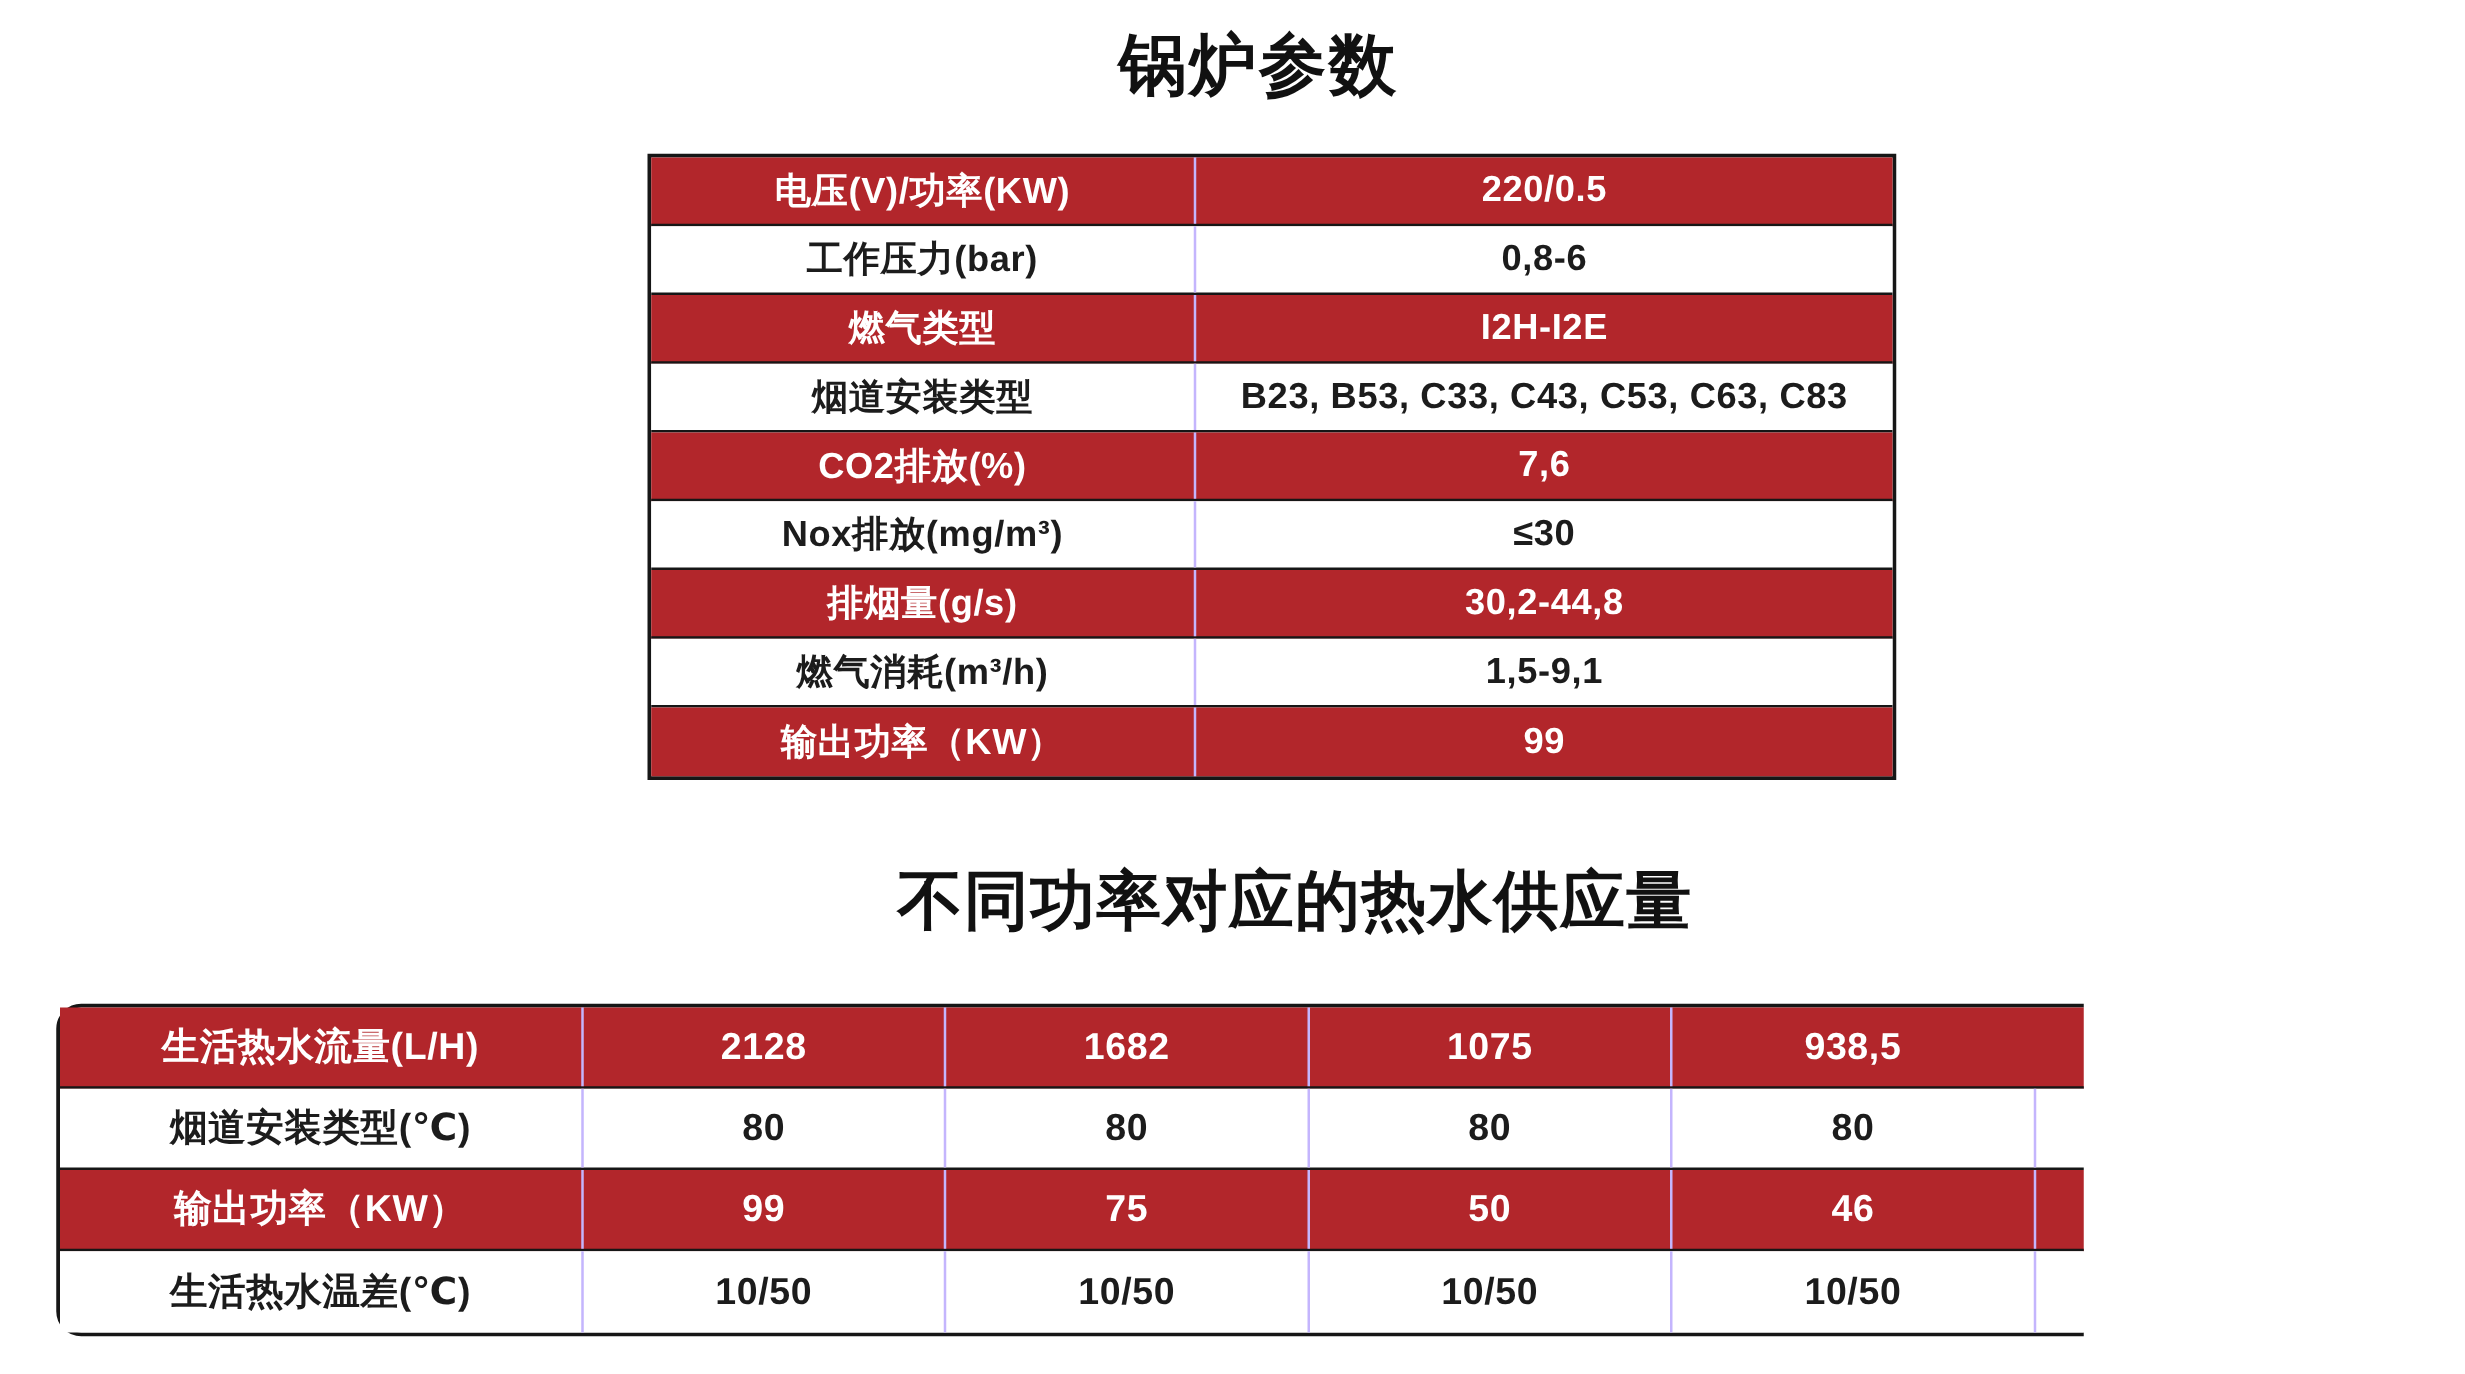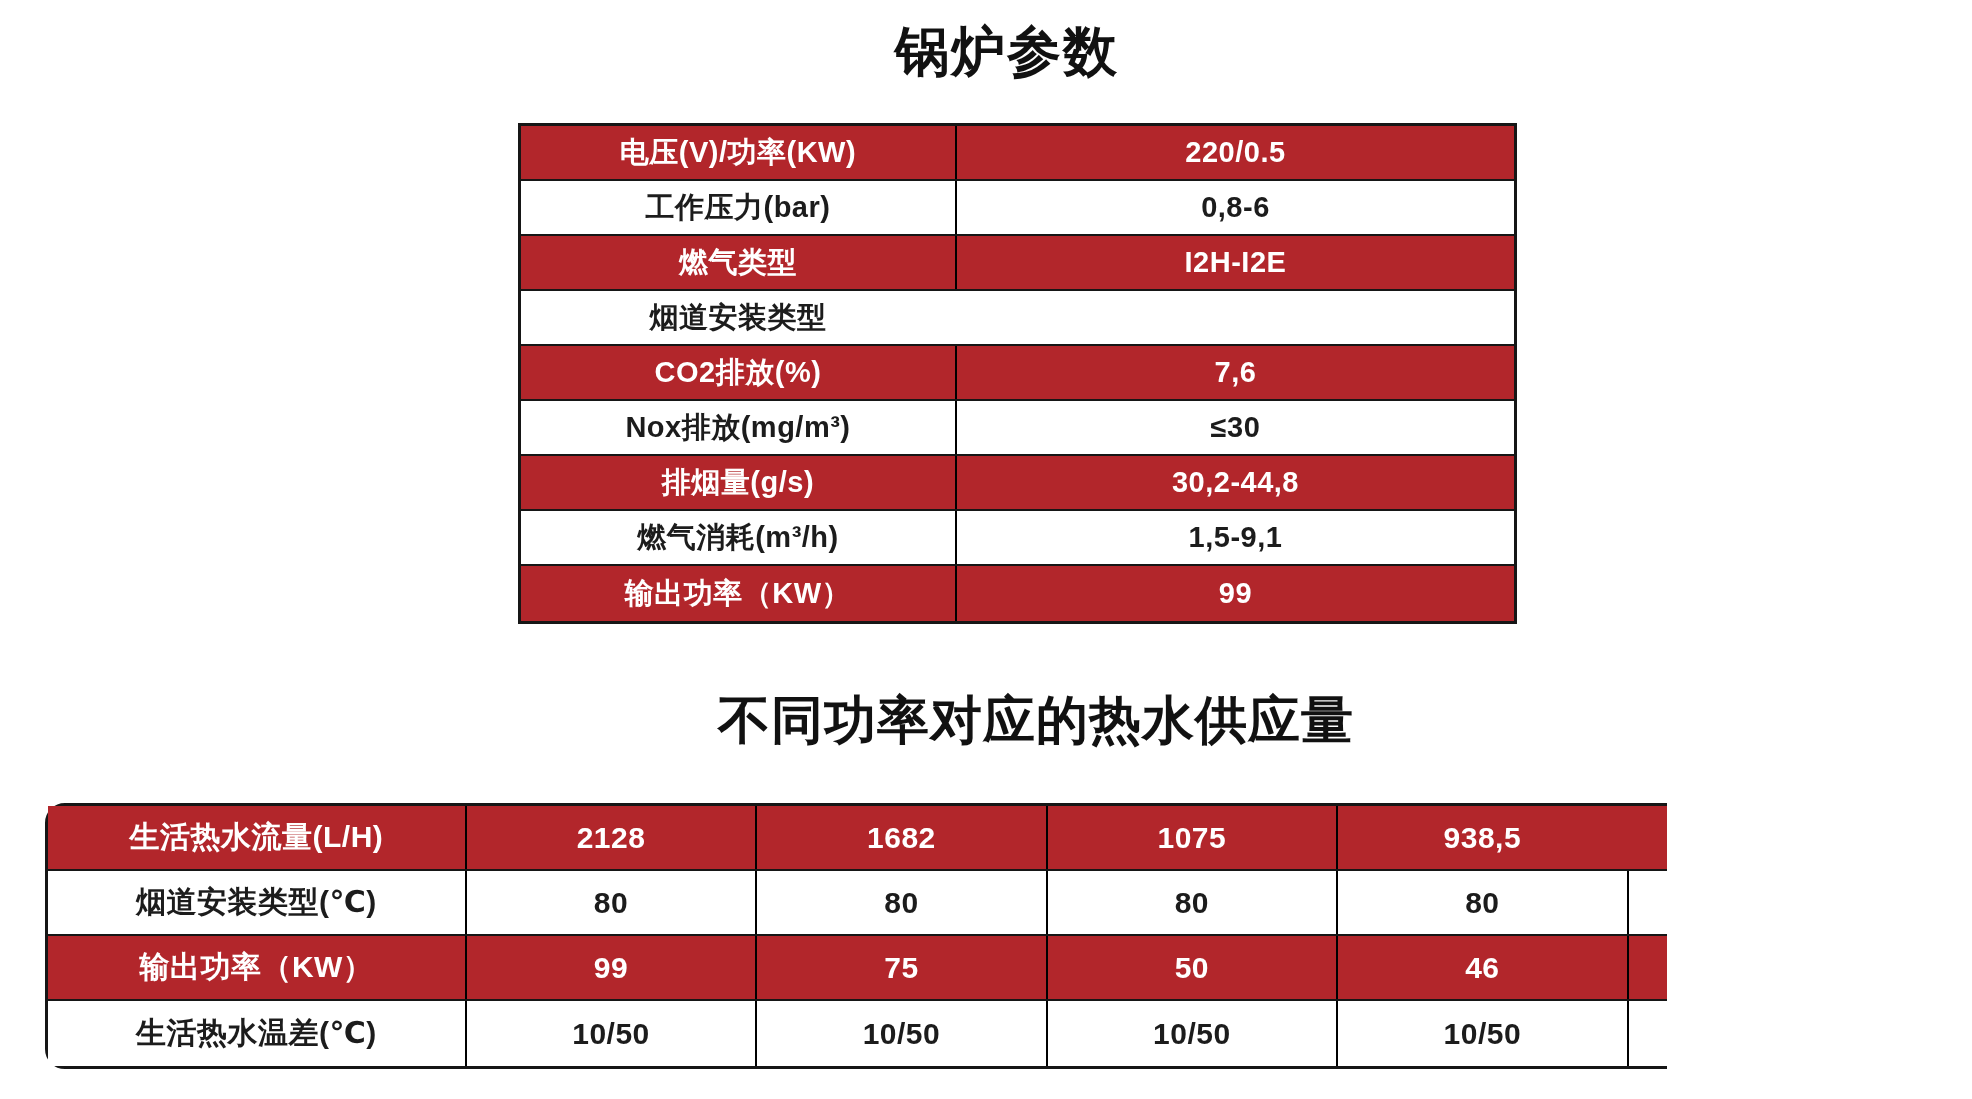--- a/index.html
+++ b/index.html
@@ -40,21 +40,21 @@
 
   .cell {
     display: flex;
     align-items: center;
     justify-content: center;
     text-align: center;
     letter-spacing: 0.5px;
     overflow: hidden;
     font-weight: bold;
   }
-  .cell + .cell { border-left: 2px solid #000000; }
+  .cell + .cell { border-left: 2px solid #c4b5fd; }
   .tbl1 .cell { font-size: 29px; }
   .tbl2 .cell { font-size: 30px; }
 
   .row.red { background: #b2262b; color: #ffffff; }
   .row.wht { background: #ffffff; color: #1c1c1c; }
 </style>
 </head>
 <body>
 
 <div class="page">
@@ -69,20 +69,21 @@
     <div class="row wht">
       <div class="cell">工作压力(bar)</div>
       <div class="cell">0,8-6</div>
     </div>
     <div class="row red">
       <div class="cell">燃气类型</div>
       <div class="cell">I2H-I2E</div>
     </div>
     <div class="row wht">
       <div class="cell">烟道安装类型</div>
+      <div class="cell">B23, B53, C33, C43, C53, C63, C83</div>
     </div>
     <div class="row red">
       <div class="cell">CO2排放(%)</div>
       <div class="cell">7,6</div>
     </div>
     <div class="row wht">
       <div class="cell">Nox排放(mg/m³)</div>
       <div class="cell">≤30</div>
     </div>
     <div class="row red">

